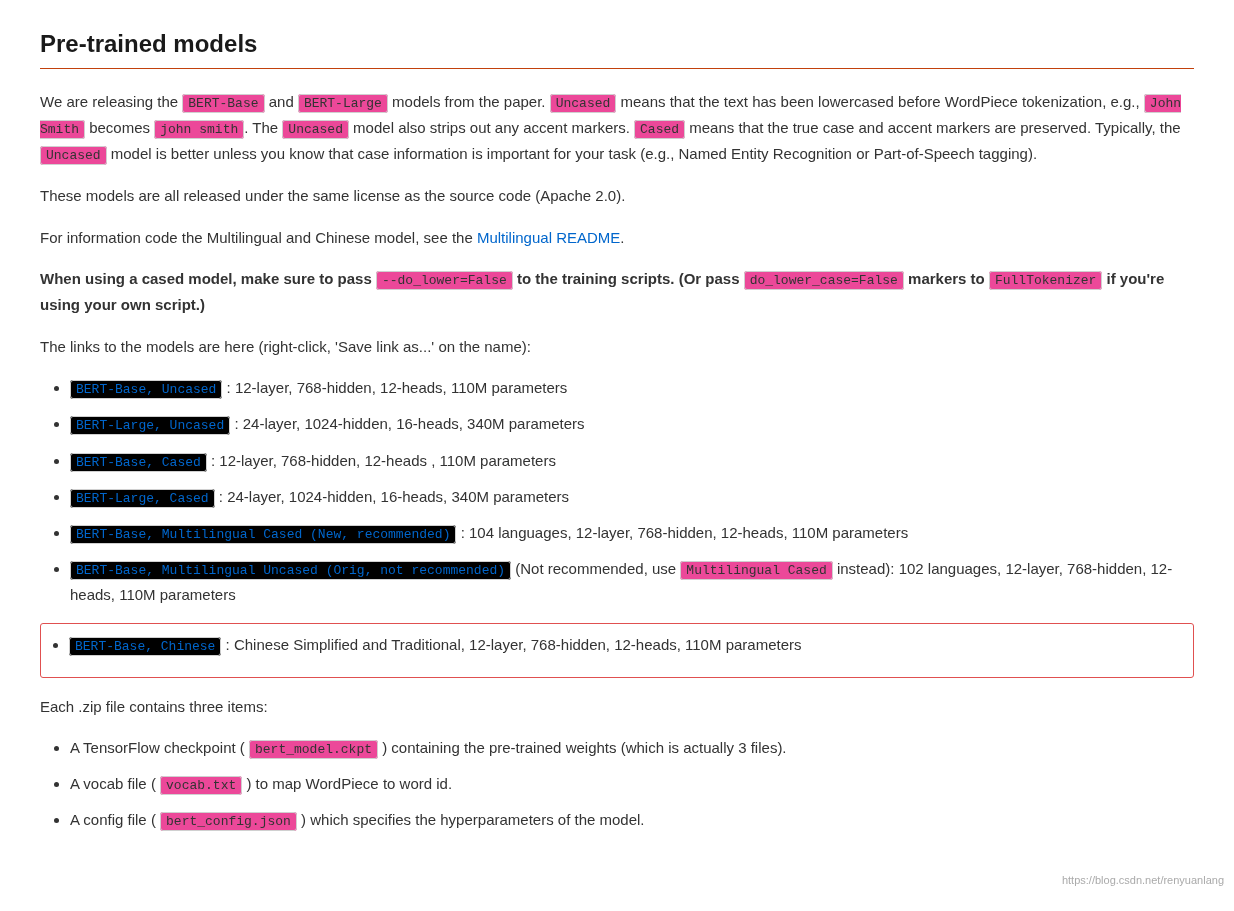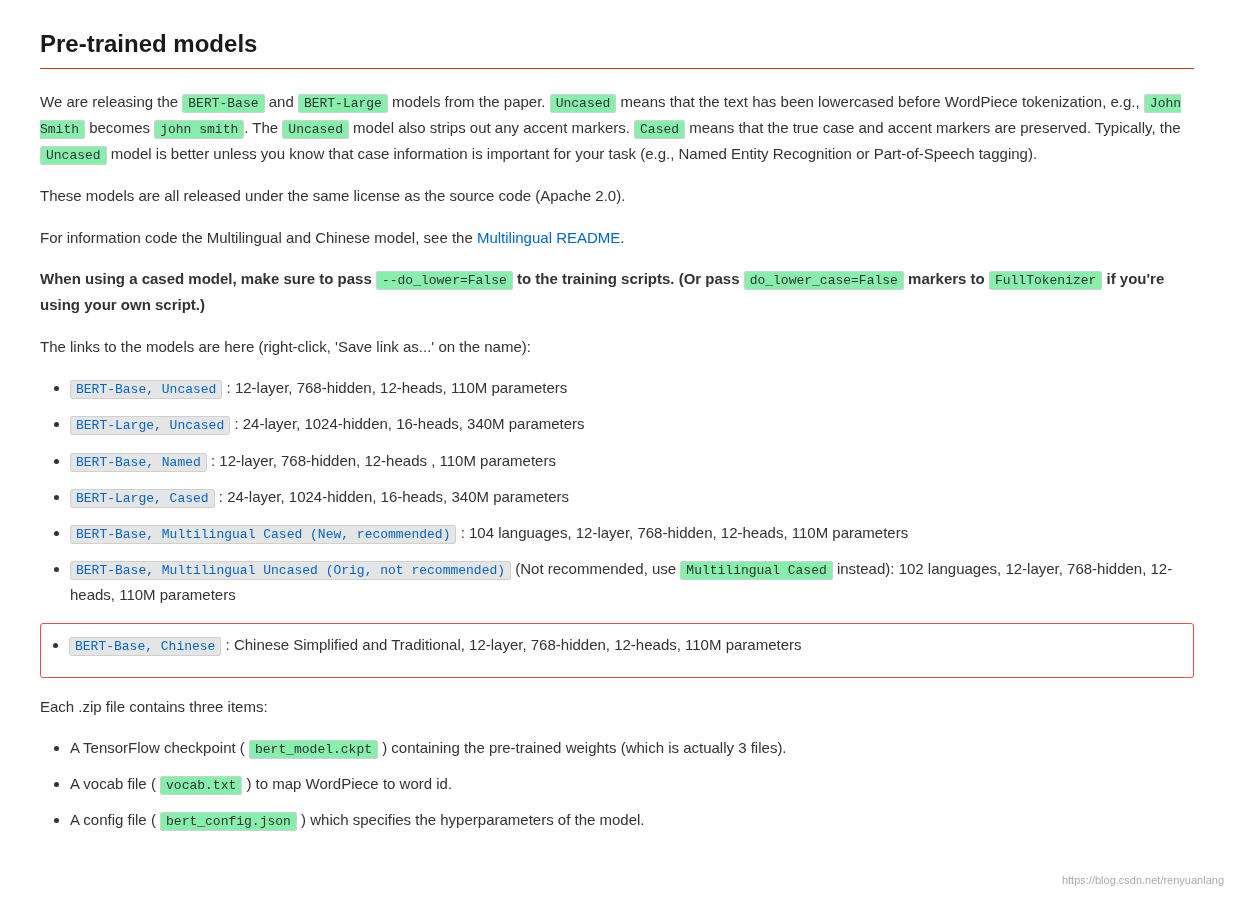--- a/index.html
+++ b/index.html
@@ -20,21 +20,21 @@
       border-bottom: 1px solid #c2410c;
     }
     p {
       line-height: 1.7;
       margin-bottom: 16px;
       color: #333;
     }
     code, .code-inline {
       font-family: Consolas, "Courier New", monospace;
       font-size: 13px;
-      background: #86efac;
+      background: #ec4899;
       border: 1px solid #d0d0d0;
       border-radius: 3px;
       padding: 1px 5px;
       color: #333;
     }
     .link-style {
       color: #0066cc;
       text-decoration: none;
       margin-top: 12px;
     }
@@ -43,21 +43,21 @@
     }
     ul li {
       margin-bottom: 10px;
       line-height: 1.7;
     }
     .model-link {
       font-family: Consolas, "Courier New", monospace;
       font-size: 13px;
       color: #0066cc;
       text-decoration: none;
-      background: #e5e5e5;
+      background: #000000;
       border: 1px solid #d0d0d0;
       border-radius: 3px;
       padding: 1px 5px;
     }
     .highlight-box {
       border: 1.5px solid #e05050;
       border-radius: 3px;
       padding: 8px 12px;
       margin: 8px 0 16px 0;
     }
@@ -95,21 +95,21 @@
 <p>The links to the models are here (right-click, 'Save link as...' on the name):</p>
 
 <ul>
   <li>
     <a href="#" class="model-link">BERT-Base, Uncased</a><span> : 12-layer, 768-hidden, 12-heads, 110M parameters</span>
   </li>
   <li>
     <a href="#" class="model-link">BERT-Large, Uncased</a><span> : 24-layer, 1024-hidden, 16-heads, 340M parameters</span>
   </li>
   <li>
-    <a href="#" class="model-link">BERT-Base, Named</a><span> : 12-layer, 768-hidden, 12-heads , 110M parameters</span>
+    <a href="#" class="model-link">BERT-Base, Cased</a><span> : 12-layer, 768-hidden, 12-heads , 110M parameters</span>
   </li>
   <li>
     <a href="#" class="model-link">BERT-Large, Cased</a><span> : 24-layer, 1024-hidden, 16-heads, 340M parameters</span>
   </li>
   <li>
     <a href="#" class="model-link">BERT-Base, Multilingual Cased (New, recommended)</a><span> : 104 languages, 12-layer, 768-hidden, 12-heads, 110M parameters</span>
   </li>
   <li>
     <a href="#" class="model-link">BERT-Base, Multilingual Uncased (Orig, not recommended)</a><span> (Not recommended, use </span><code>Multilingual Cased</code><span> instead): 102 languages, 12-layer, 768-hidden, 12-heads, 110M parameters</span>
   </li>

